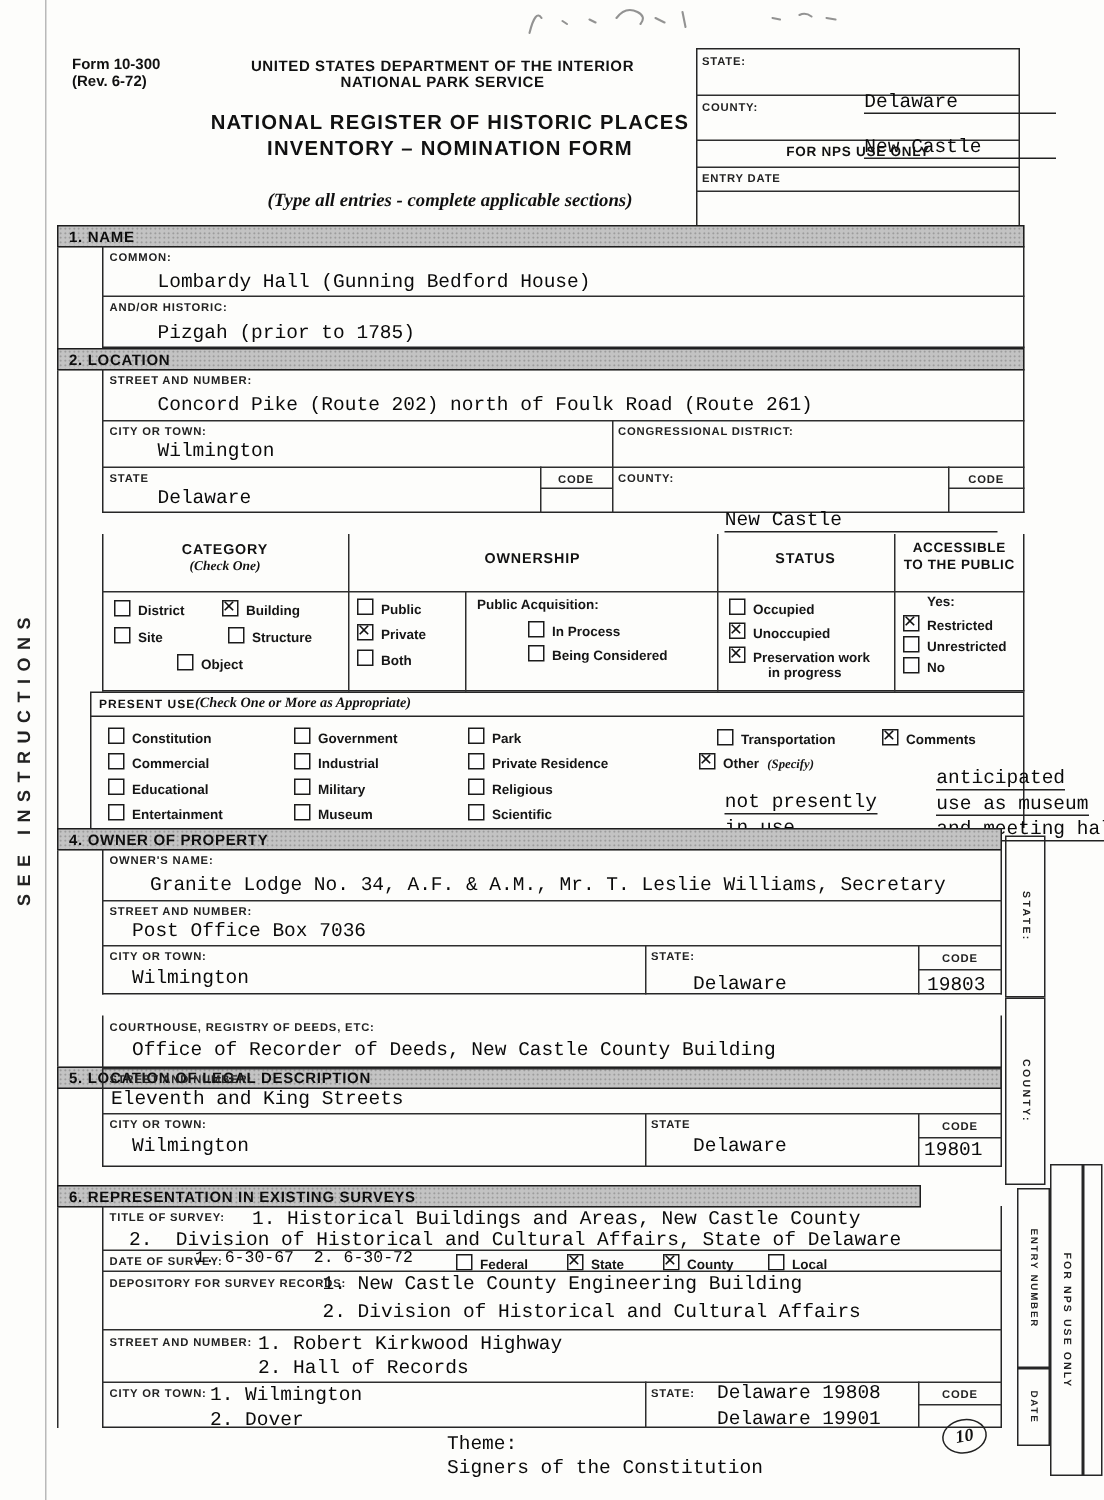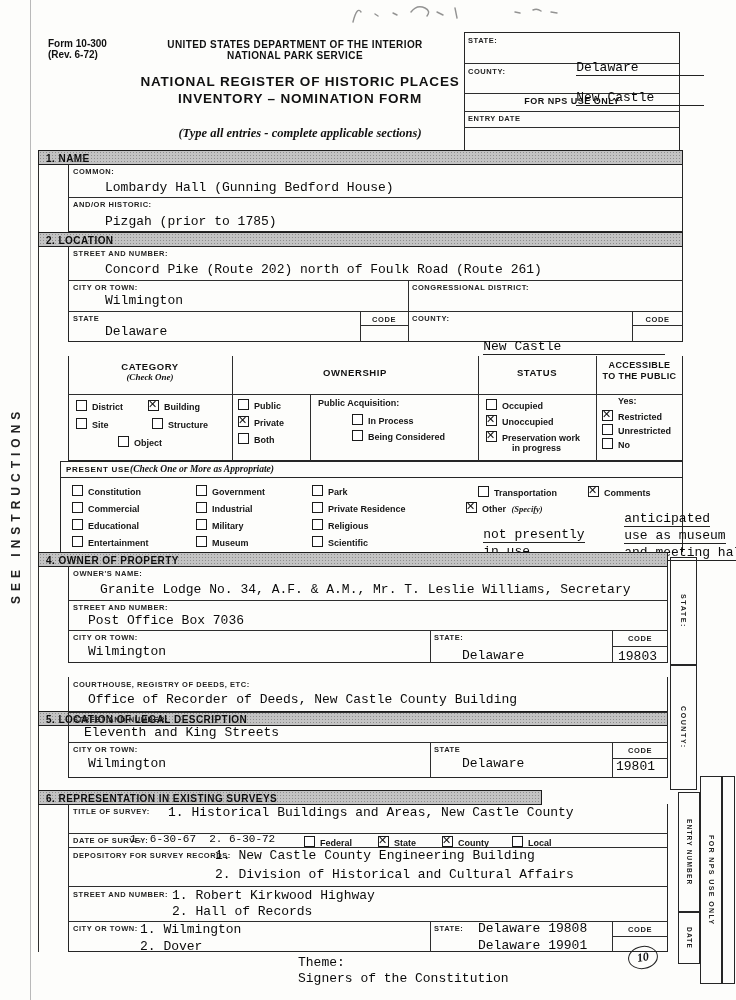--- a/index.html
+++ b/index.html
@@ -231,47 +231,48 @@
   <div class="bar" style="left:38px;top:663px;width:630px;margin-top:48px;">5.  LOCATION OF LEGAL DESCRIPTION</div>
   <div class="bx" style="left:68px;top:677px;width:600px;height:101px;border-top:none;"></div>
   <div class="hl" style="left:68px;top:712px;width:600px;"></div>
   <div class="hl" style="left:68px;top:742px;width:600px;"></div>
   <div class="vl" style="left:430px;top:742px;height:36px;"></div>
   <div class="vl" style="left:612px;top:742px;height:36px;"></div>
   <div class="hl" style="left:612px;top:758px;width:56px;"></div>
   <div class="lbl" style="left:73px;top:680px;">COURTHOUSE, REGISTRY OF DEEDS, ETC:</div>
   <div class="tw" style="left:88px;top:692px;">Office of Recorder of Deeds, New Castle County Building</div>
   <div class="lbl" style="left:73px;top:715px;">STREET AND NUMBER:</div>
-  <div class="tw" style="left:84px;top:725px;">Eleventh and King Streets</div>
+  <div class="tw" style="left:74px;top:725px;">Eleventh and King Streets</div>
   <div class="lbl" style="left:73px;top:745px;">CITY OR TOWN:</div>
   <div class="tw" style="left:88px;top:756px;">Wilmington</div>
   <div class="lbl" style="left:434px;top:745px;">STATE</div>
   <div class="tw" style="left:462px;top:756px;">Delaware</div>
   <div class="lbl cc" style="left:612px;top:746px;width:56px;">CODE</div>
   <div class="tw" style="left:616px;top:759px;">19801</div>
 
   <div class="bx vert" style="left:670px;top:557px;width:27px;height:108px;">
     <span>STATE:</span>
     </div>
   <div class="bx vert" style="left:670px;top:665px;width:27px;height:125px;">
     <span>COUNTY:</span>
     </div>
 
-  <div class="bar" style="left:38px;top:790px;width:504px;">6.  REPRESENTATION IN EXISTING SURVEYS</div>
+  <div class="bar" style="left:38px;top:790px;width:576px;">6.  REPRESENTATION IN EXISTING SURVEYS</div>
   <div class="bx" style="left:68px;top:804px;width:600px;height:148px;border-top:none;"></div>
   <div class="hl" style="left:68px;top:833px;width:600px;"></div>
   <div class="hl" style="left:68px;top:847px;width:600px;"></div>
   <div class="hl" style="left:68px;top:886px;width:600px;"></div>
   <div class="hl" style="left:68px;top:921px;width:600px;"></div>
   <div class="vl" style="left:430px;top:921px;height:31px;"></div>
   <div class="vl" style="left:612px;top:921px;height:31px;"></div>
   <div class="hl" style="left:612px;top:936px;width:56px;"></div>
 
   <div class="lbl" style="left:73px;top:807px;">TITLE OF SURVEY:</div>
   <div class="tw" style="left:168px;top:805px;">1. Historical Buildings and Areas, New Castle County</div>
+  <div class="tw" style="left:86px;top:819px;">2.  Division of Historical and Cultural Affairs, State of Delaware</div>
   <div class="lbl" style="left:73px;top:836px;">DATE OF SURVEY:</div>
   <div class="tw sm" style="left:130px;top:833px;">1. 6-30-67  2. 6-30-72</div>
   <div class="ci" style="left:304px;top:835px;">
     <span class="cb"></span><span>Federal</span></div>
   <div class="ci" style="left:378px;top:835px;">
     <span class="cb checked"></span><span>State</span></div>
   <div class="ci" style="left:442px;top:835px;">
     <span class="cb checked"></span><span>County</span></div>
   <div class="ci" style="left:512px;top:835px;">
     <span class="cb"></span><span>Local</span></div>

